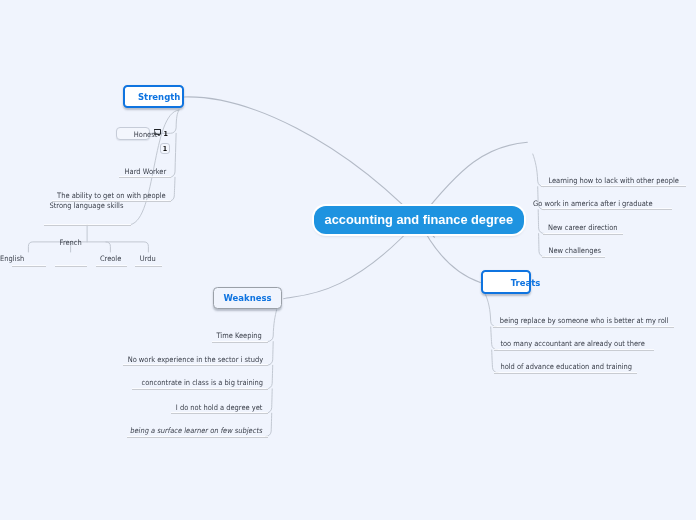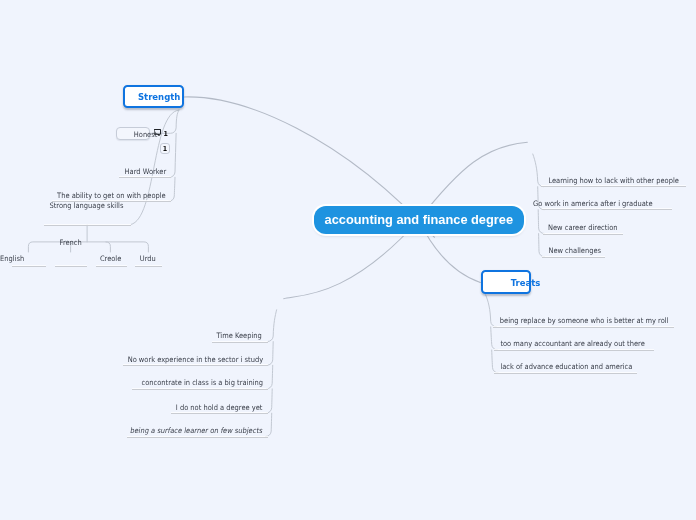--- a/index.html
+++ b/index.html
@@ -104,20 +104,23 @@
 
 <div class="node root" style="left:313.8px;top:205.7px;width:210px;height:28.4px;">
   <span>accounting and finance degree</span>
 </div>
 
 <div class="node branch blue" style="left:122.7px;top:85.3px;width:61px;height:22.6px;padding-left:12px;">
   <span>Strength</span>
 </div>
 
 
+<div class="node branch gray" style="left:213.4px;top:286.5px;width:68.3px;height:22.6px;">
+  <span>Weakness</span>
+</div>
 
 <div class="node branch blue" style="left:480.6px;top:270.4px;width:50px;height:23.6px;padding-left:40px;">
   <span>Treats</span>
 </div>
 
 <div class="uline" style="left:541.3px;top:186.2px;width:144.8px;"></div>
 <div class="leaf" style="left:548.4px;top:176.5px;">Learning how to lack with other people</div>
 
 <div class="uline" style="left:542px;top:209.3px;width:130.1px;"></div>
 <div class="leaf" style="left:533px;top:199.6px;">Go work in america after i graduate</div>
@@ -128,21 +131,21 @@
 <div class="uline" style="left:542px;top:256.9px;width:62.8px;"></div>
 <div class="leaf" style="left:548.4px;top:247.2px;">New challenges</div>
 
 <div class="uline" style="left:493px;top:326.9px;width:180.5px;"></div>
 <div class="leaf" style="left:499.8px;top:317.2px;">being replace by someone who is better at my roll</div>
 
 <div class="uline" style="left:493.5px;top:350px;width:160.7px;"></div>
 <div class="leaf" style="left:500.4px;top:340.3px;">too many accountant are already out there</div>
 
 <div class="uline" style="left:493.5px;top:373px;width:143px;"></div>
-<div class="leaf" style="left:500.4px;top:363.3px;">lack of advance education and america</div>
+<div class="leaf" style="left:500.4px;top:363.3px;">hold of advance education and training</div>
 
 <div class="uline" style="left:212.3px;top:341.6px;width:56px;"></div>
 <div class="leaf" style="right:434.2px;top:331.9px;">Time Keeping</div>
 
 <div class="uline" style="left:122.5px;top:365.3px;width:145.8px;"></div>
 <div class="leaf" style="right:432.9px;top:355.6px;">No work experience in the sector i study</div>
 
 <div class="uline" style="left:132px;top:388.9px;width:136.3px;"></div>
 <div class="leaf" style="right:433px;top:379.2px;">concontrate in class is a big training</div>
 

